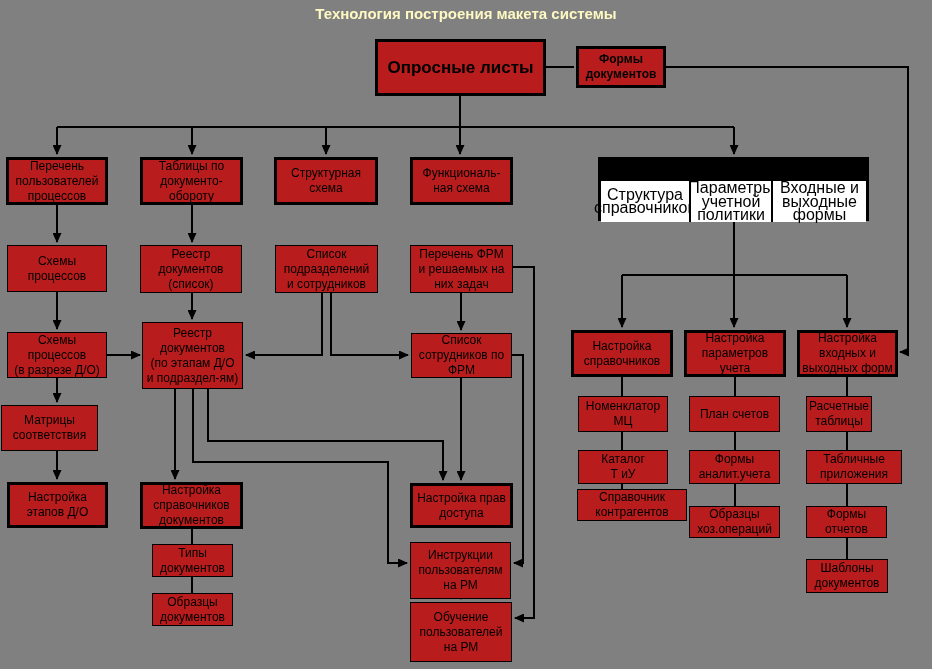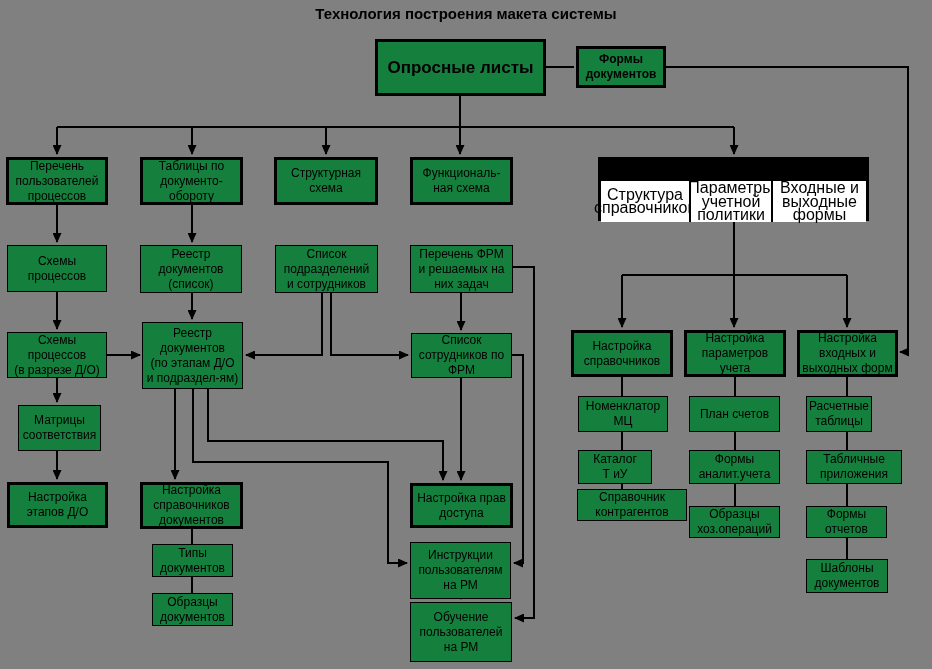--- a/index.html
+++ b/index.html
@@ -3,26 +3,26 @@
 <meta charset="utf-8">
 <style>
   html,body { margin:0; padding:0; }
   body { font-family:"Liberation Sans", sans-serif; }
   #stage {
     position:relative; width:932px; height:669px;
     background:#808080; overflow:hidden; color:#000;
   }
   #diagram-title {
     position:absolute; left:0; top:5px; width:932px;
-    text-align:center; font-weight:bold; font-size:15px; color:#000000;
+    text-align:center; font-weight:bold; font-size:15px; color:#fef9c3;
   }
   svg.connectors { position:absolute; left:0; top:0; }
   svg.connectors .c { stroke:#000; stroke-width:2; fill:none; }
   .node {
-    position:absolute; background:#15803d; border:1.5px solid #000;
+    position:absolute; background:#b91c1c; border:1.5px solid #000;
     box-sizing:border-box; display:flex; align-items:center; justify-content:center;
     text-align:center; white-space:pre-line; font-size:12px; line-height:15px;
     padding:0 1px; color:#000;
   }
   .b3 { border-width:3px; }
   .big { font-weight:bold; font-size:17px; line-height:20px; }
   .bold { font-weight:bold; }
   .nsi {
     position:absolute; box-sizing:border-box; background:#000;
     border:3px solid #000; display:grid; grid-template-rows:19px 1fr; row-gap:2px;
@@ -159,36 +159,36 @@
 ФРМ</div>
   <div class="node b3" style="left:571px;top:330px;width:102px;height:47px">Настройка
 справочников</div>
   <div class="node b3" style="left:684px;top:330px;width:102px;height:47px">Настройка
 параметров
 учета</div>
   <div class="node b3" style="left:797px;top:330px;width:101px;height:47px">Настройка
 входных и
 выходных форм</div>
 
-  <div class="node" style="left:18px;top:405px;width:83px;height:46px">Матрицы
+  <div class="node" style="left:1px;top:405px;width:97px;height:46px">Матрицы
 соответствия</div>
   <div class="node" style="left:578px;top:396px;width:90px;height:36px">Номенклатор
 МЦ</div>
   <div class="node" style="left:689px;top:396px;width:91px;height:36px">План счетов</div>
   <div class="node" style="left:806px;top:396px;width:66px;height:36px">Расчетные
 таблицы</div>
 
   <div class="node b3" style="left:7px;top:482px;width:101px;height:46px">Настройка
 этапов Д/О</div>
   <div class="node b3" style="left:140px;top:482px;width:103px;height:47px">Настройка
 справочников
 документов</div>
   <div class="node b3" style="left:410px;top:483px;width:103px;height:45px">Настройка прав
 доступа</div>
-  <div class="node" style="left:578px;top:450px;width:74px;height:34px">Каталог
+  <div class="node" style="left:578px;top:450px;width:90px;height:34px">Каталог
 Т иУ</div>
   <div class="node" style="left:689px;top:450px;width:91px;height:34px">Формы
 аналит.учета</div>
   <div class="node" style="left:806px;top:450px;width:96px;height:34px">Табличные
 приложения</div>
 
   <div class="node" style="left:152px;top:544px;width:81px;height:33px">Типы
 документов</div>
   <div class="node" style="left:410px;top:542px;width:101px;height:57px">Инструкции
 пользователям

